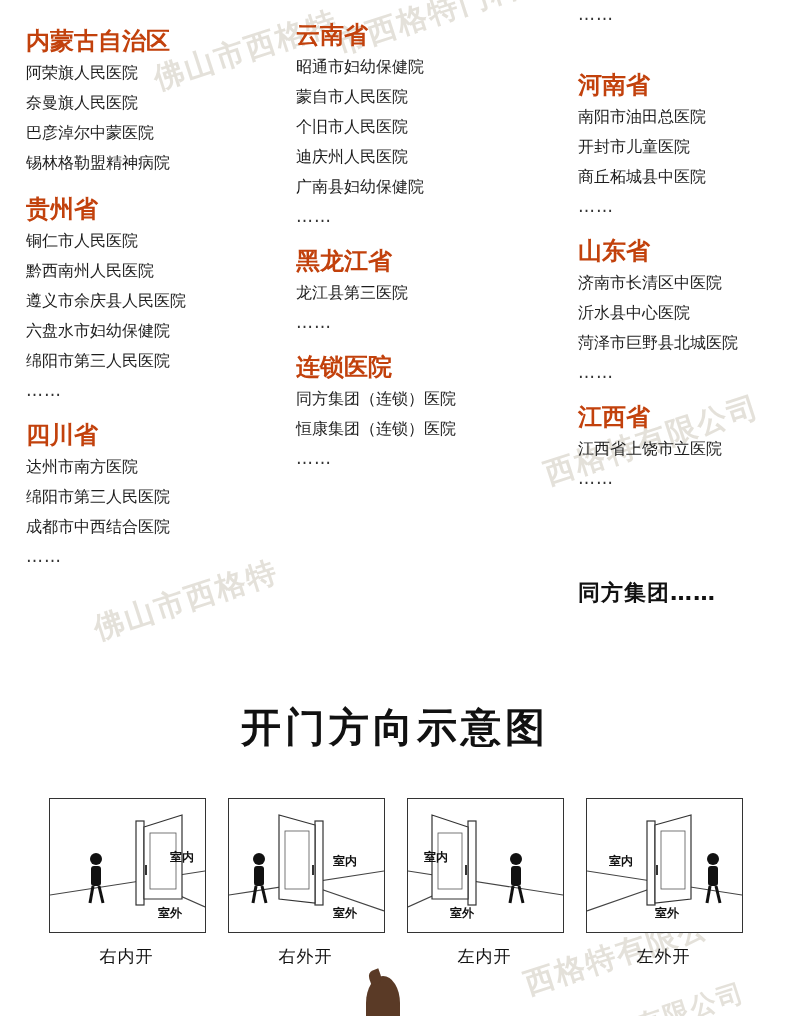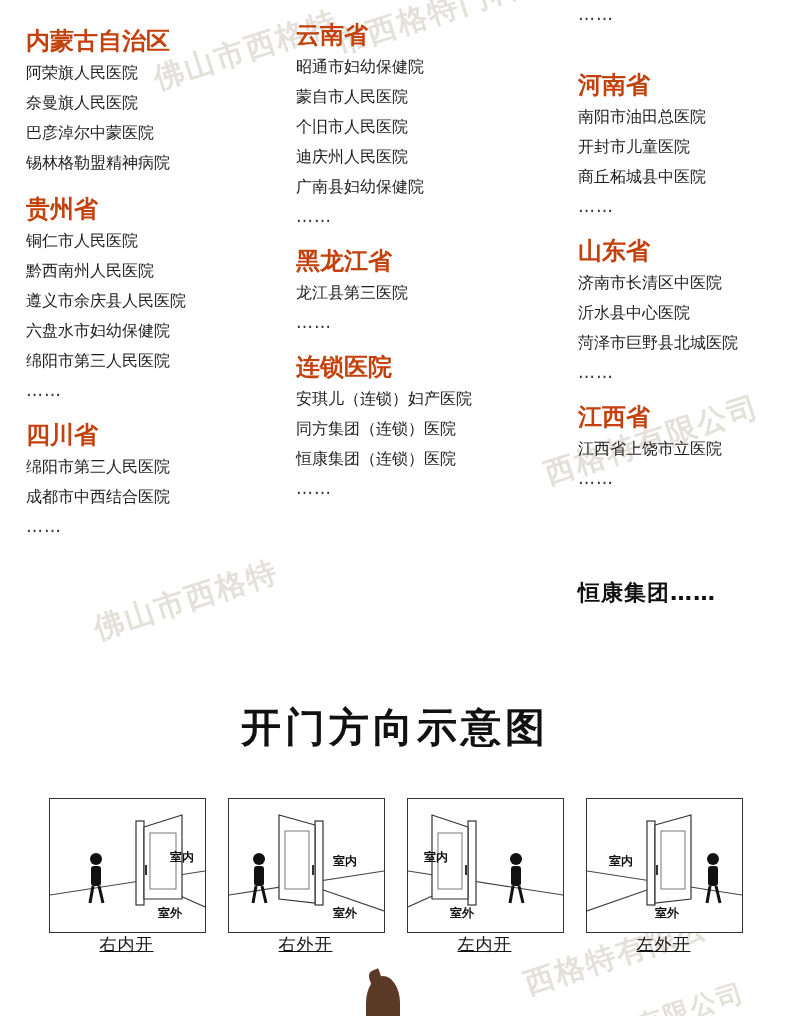--- a/index.html
+++ b/index.html
@@ -115,25 +115,24 @@
   }
   .door-box {
     width: 155px;
     height: 133px;
     border: 1px solid #333;
     background: #fff;
     position: relative;
     overflow: hidden;
   }
   .door-caption {
-    margin-top: 0;
+    margin-top: 12px;
     font-size: 17px;
     color: #111;
     letter-spacing: 1px;
-    text-decoration: underline;
   }
   .svg-door { display: block; width: 155px; height: 133px; }
 
   
   .bottom-shape {
     position: absolute;
     left: 366px;
     top: 976px;
     width: 34px;
     height: 45px;
@@ -180,20 +179,21 @@
       <div class="item">铜仁市人民医院</div>
       <div class="item">黔西南州人民医院</div>
       <div class="item">遵义市余庆县人民医院</div>
       <div class="item">六盘水市妇幼保健院</div>
       <div class="item">绵阳市第三人民医院</div>
       <div class="ellipsis">……</div>
     </div>
 
     <div class="group">
       <div class="group-title">四川省</div>
+      <div class="item">达州市南方医院</div>
       <div class="item">绵阳市第三人民医院</div>
       <div class="item">成都市中西结合医院</div>
       <div class="ellipsis">……</div>
     </div>
   </div>
 
   <div class="col col-2">
     <div class="spacer-top-2"></div>
 
     <div class="group">
@@ -207,21 +207,20 @@
     </div>
 
     <div class="group">
       <div class="group-title">黑龙江省</div>
       <div class="item">龙江县第三医院</div>
       <div class="ellipsis">……</div>
     </div>
 
     <div class="group">
       <div class="group-title">连锁医院</div>
-      <div class="item">安琪儿（连锁）妇产医院</div>
       <div class="item">同方集团（连锁）医院</div>
       <div class="item">恒康集团（连锁）医院</div>
       <div class="ellipsis">……</div>
     </div>
   </div>
 
   <div class="col col-3">
     <div class="ellipsis" style="height:26px;">……</div>
     <div class="spacer-top-3"></div>
 
@@ -241,21 +240,21 @@
       <div class="ellipsis">……</div>
     </div>
 
     <div class="group">
       <div class="group-title">江西省</div>
       <div class="item">江西省上饶市立医院</div>
       <div class="ellipsis">……</div>
     </div>
   </div>
 
-  <div class="tobecontinued">恒康集团……</div>
+  <div class="tobecontinued">同方集团……</div>
 </div>
 
 <div class="diagram-title">开门方向示意图</div>
 
 <div class="door-row">
 
   <div class="door-cell">
     <div class="door-box">
       <svg class="svg-door" viewBox="0 0 155 133">
         <line x1="0" y1="96" x2="155" y2="72" stroke="#444" stroke-width="1.2"></line>

